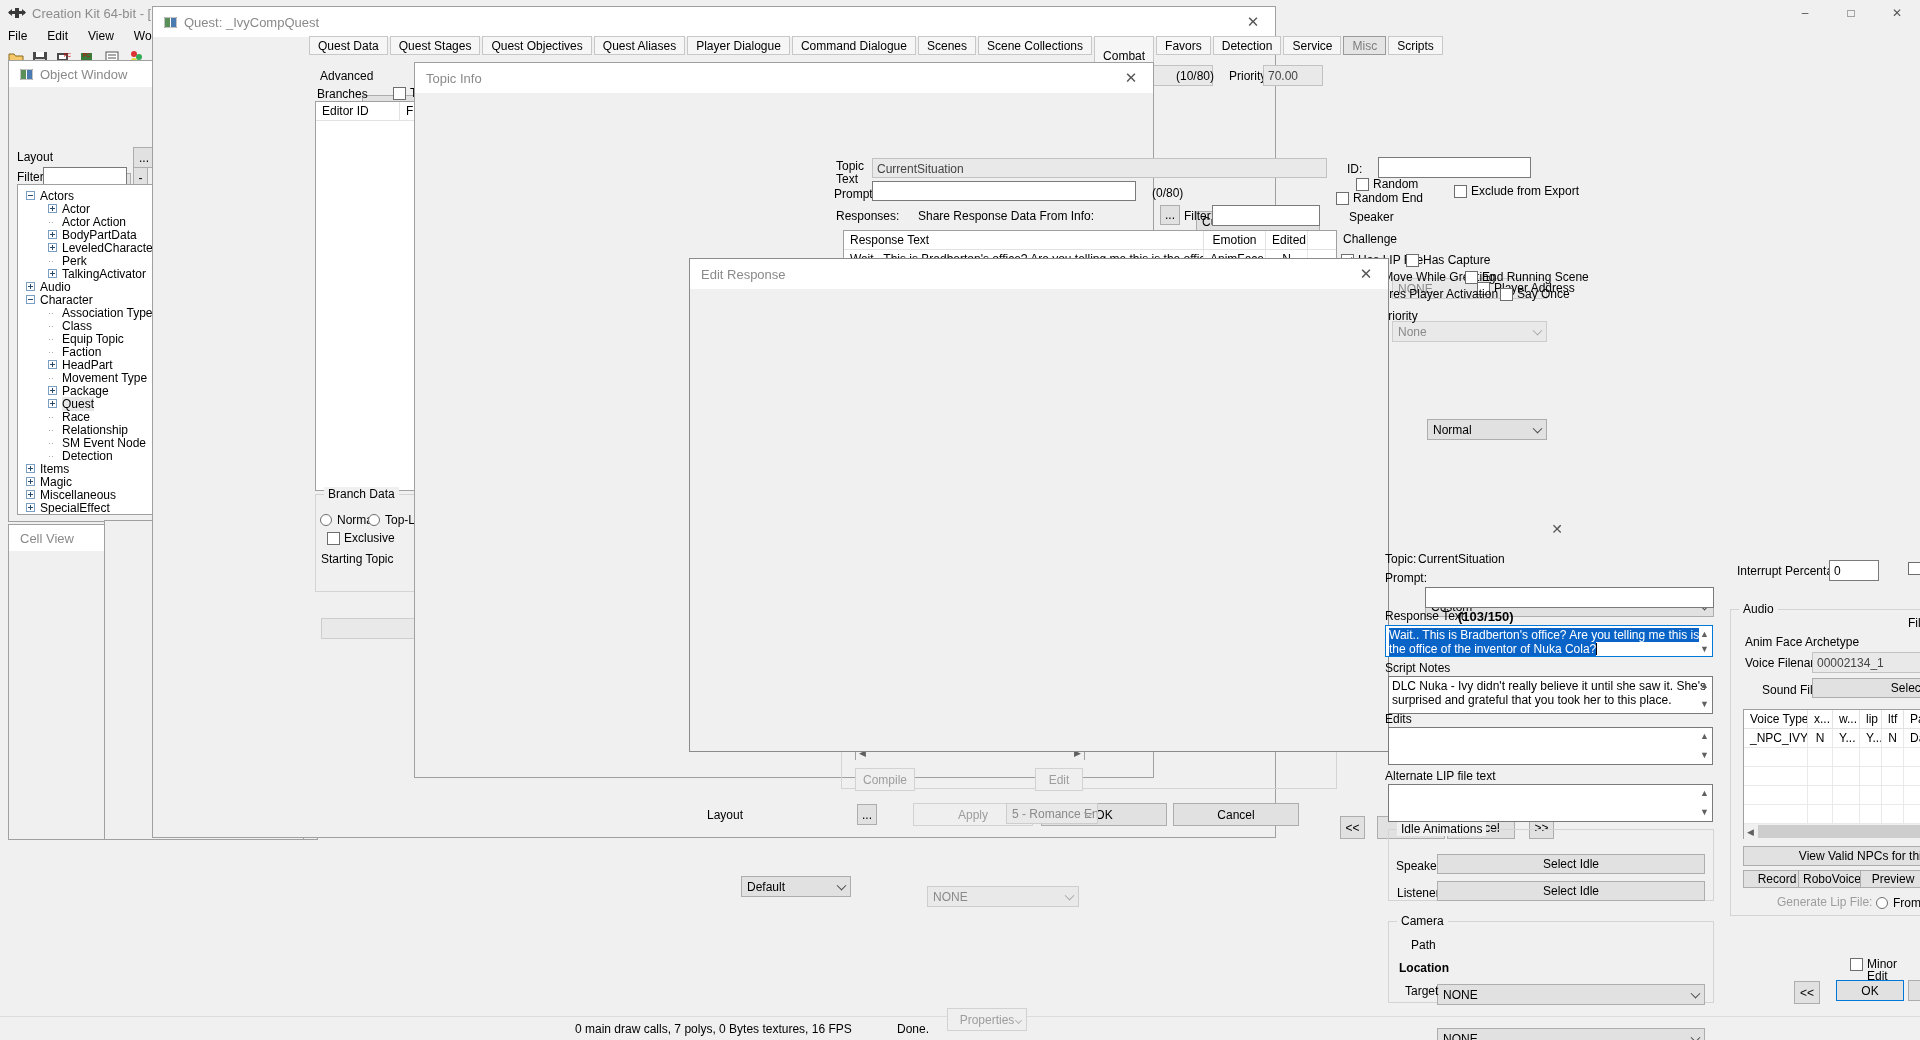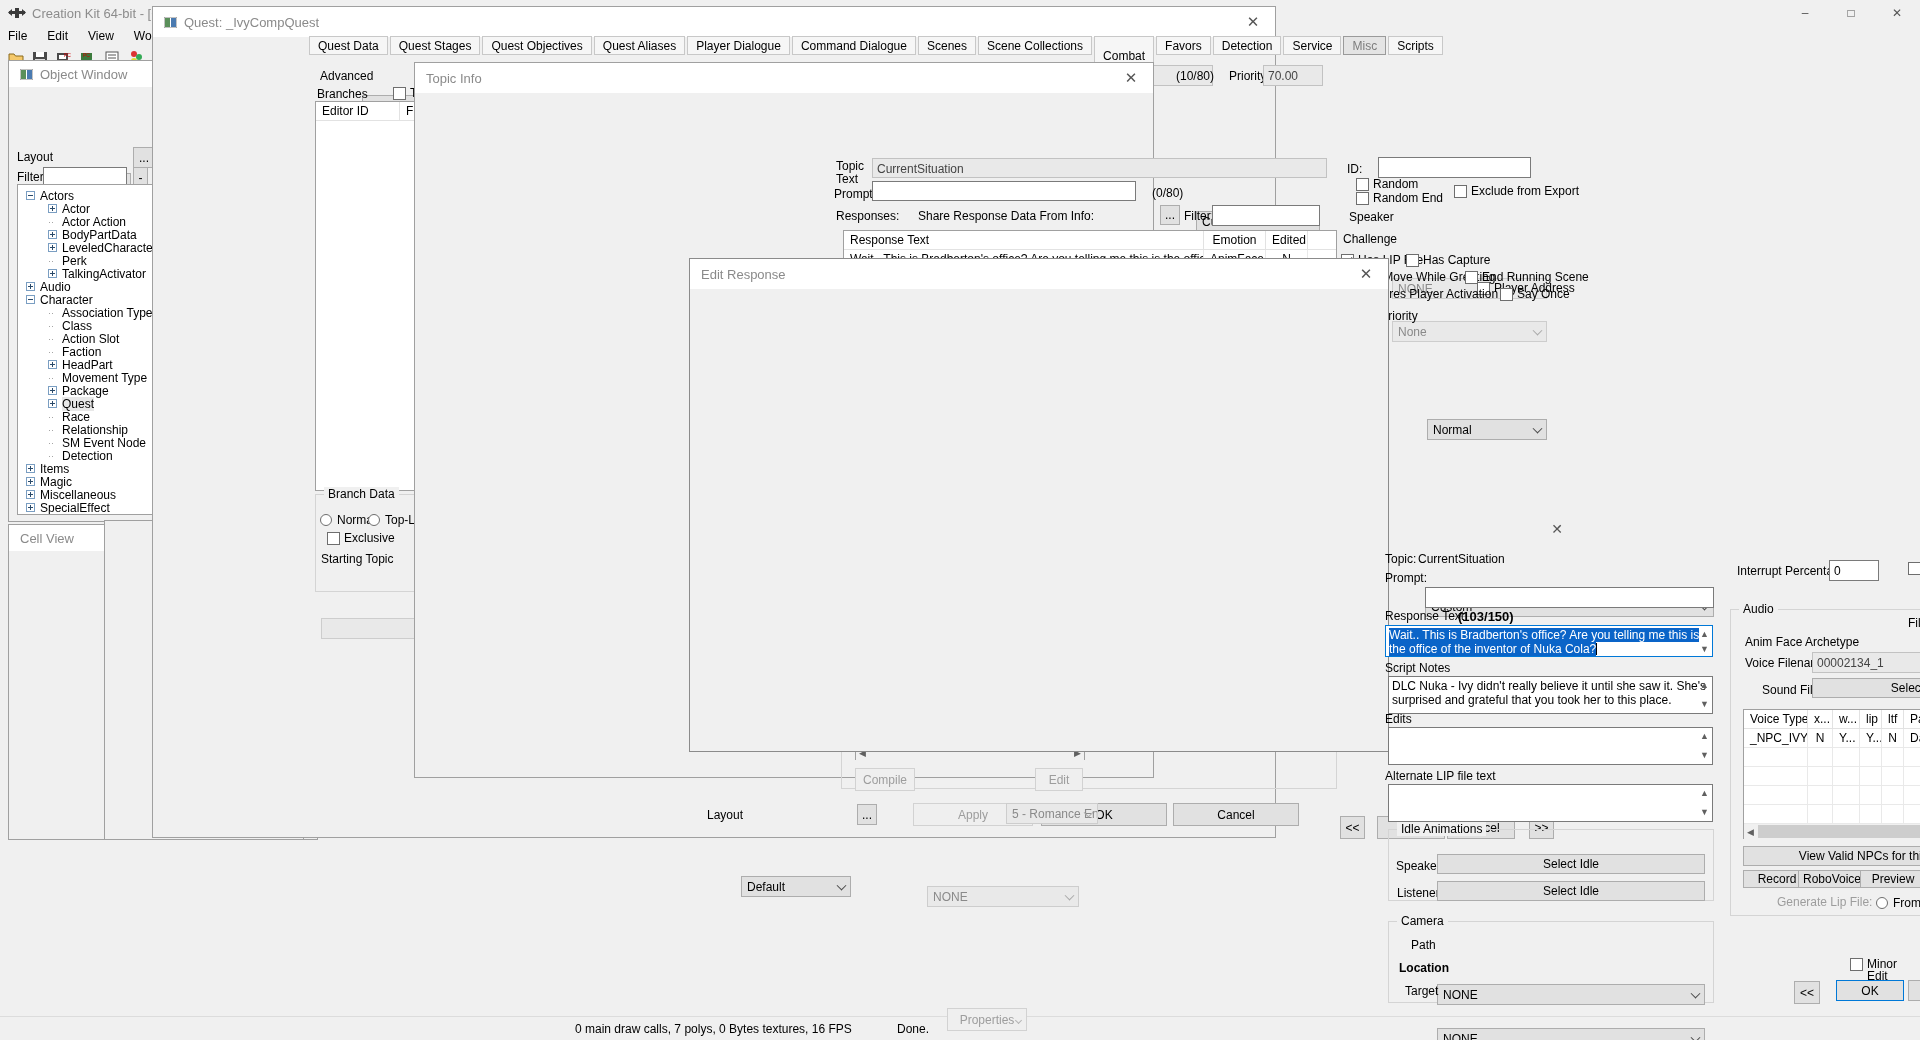--- a/index.html
+++ b/index.html
@@ -305,21 +305,21 @@
         <div class="tree-row" style="height: 13px; display: flex; align-items: center; font-size: 12px; padding-left: 30px; position: relative;">
           <span style="width: 9px; margin-right: 5px; flex: 0 0 9px; color: rgb(153, 153, 153); font-size: 9px;">··</span>
           <span>Association Type</span>
         </div>
         <div class="tree-row" style="height: 13px; display: flex; align-items: center; font-size: 12px; padding-left: 30px; position: relative;">
           <span style="width: 9px; margin-right: 5px; flex: 0 0 9px; color: rgb(153, 153, 153); font-size: 9px;">··</span>
           <span>Class</span>
         </div>
         <div class="tree-row" style="height: 13px; display: flex; align-items: center; font-size: 12px; padding-left: 30px; position: relative;">
           <span style="width: 9px; margin-right: 5px; flex: 0 0 9px; color: rgb(153, 153, 153); font-size: 9px;">··</span>
-          <span>Action Slot</span>
+          <span>Equip Topic</span>
         </div>
         <div class="tree-row" style="height: 13px; display: flex; align-items: center; font-size: 12px; padding-left: 30px; position: relative;">
           <span style="width: 9px; margin-right: 5px; flex: 0 0 9px; color: rgb(153, 153, 153); font-size: 9px;">··</span>
           <span>Faction</span>
         </div>
         <div class="tree-row" style="height: 13px; display: flex; align-items: center; font-size: 12px; padding-left: 30px; position: relative;">
           <span style="width: 9px; height: 9px; border: 1px solid rgb(122, 158, 194); background: rgb(255, 255, 255); margin-right: 5px; position: relative; flex: 0 0 9px;">
             <span style="position:absolute;left:1px;top:3px;width:5px;height:1px;background:#2a4a6a;"></span>
             <span style="position:absolute;left:3px;top:1px;width:1px;height:5px;background:#2a4a6a;"></span>
           </span>
@@ -601,21 +601,21 @@
         </div>
       </div>
   </div>
 
   <span class="abs lbl" style="left:932px; top:99px;">ID:</span>
   <div class="abs field" style="left:963px; top:94px; width:153px;"></div>
   <div class="abs cb" style="left:941px; top:114px;">
     <span class="box"></span>
     <span>Random</span>
   </div>
-  <div class="abs cb" style="left:941px; top:128px;">
+  <div class="abs cb" style="left:921px; top:128px;">
     <span class="box"></span>
     <span>Random End</span>
   </div>
   <div class="abs cb" style="left:1039px; top:121px;">
     <span class="box"></span>
     <span>Exclude from Export</span>
   </div>
   <span class="abs lbl" style="left:934px; top:147px;">Speaker</span>
   <div class="abs combo dis" style="left:977px; top:143px; width:155px;">
     <span>NONE</span><span class="arw"></span>

